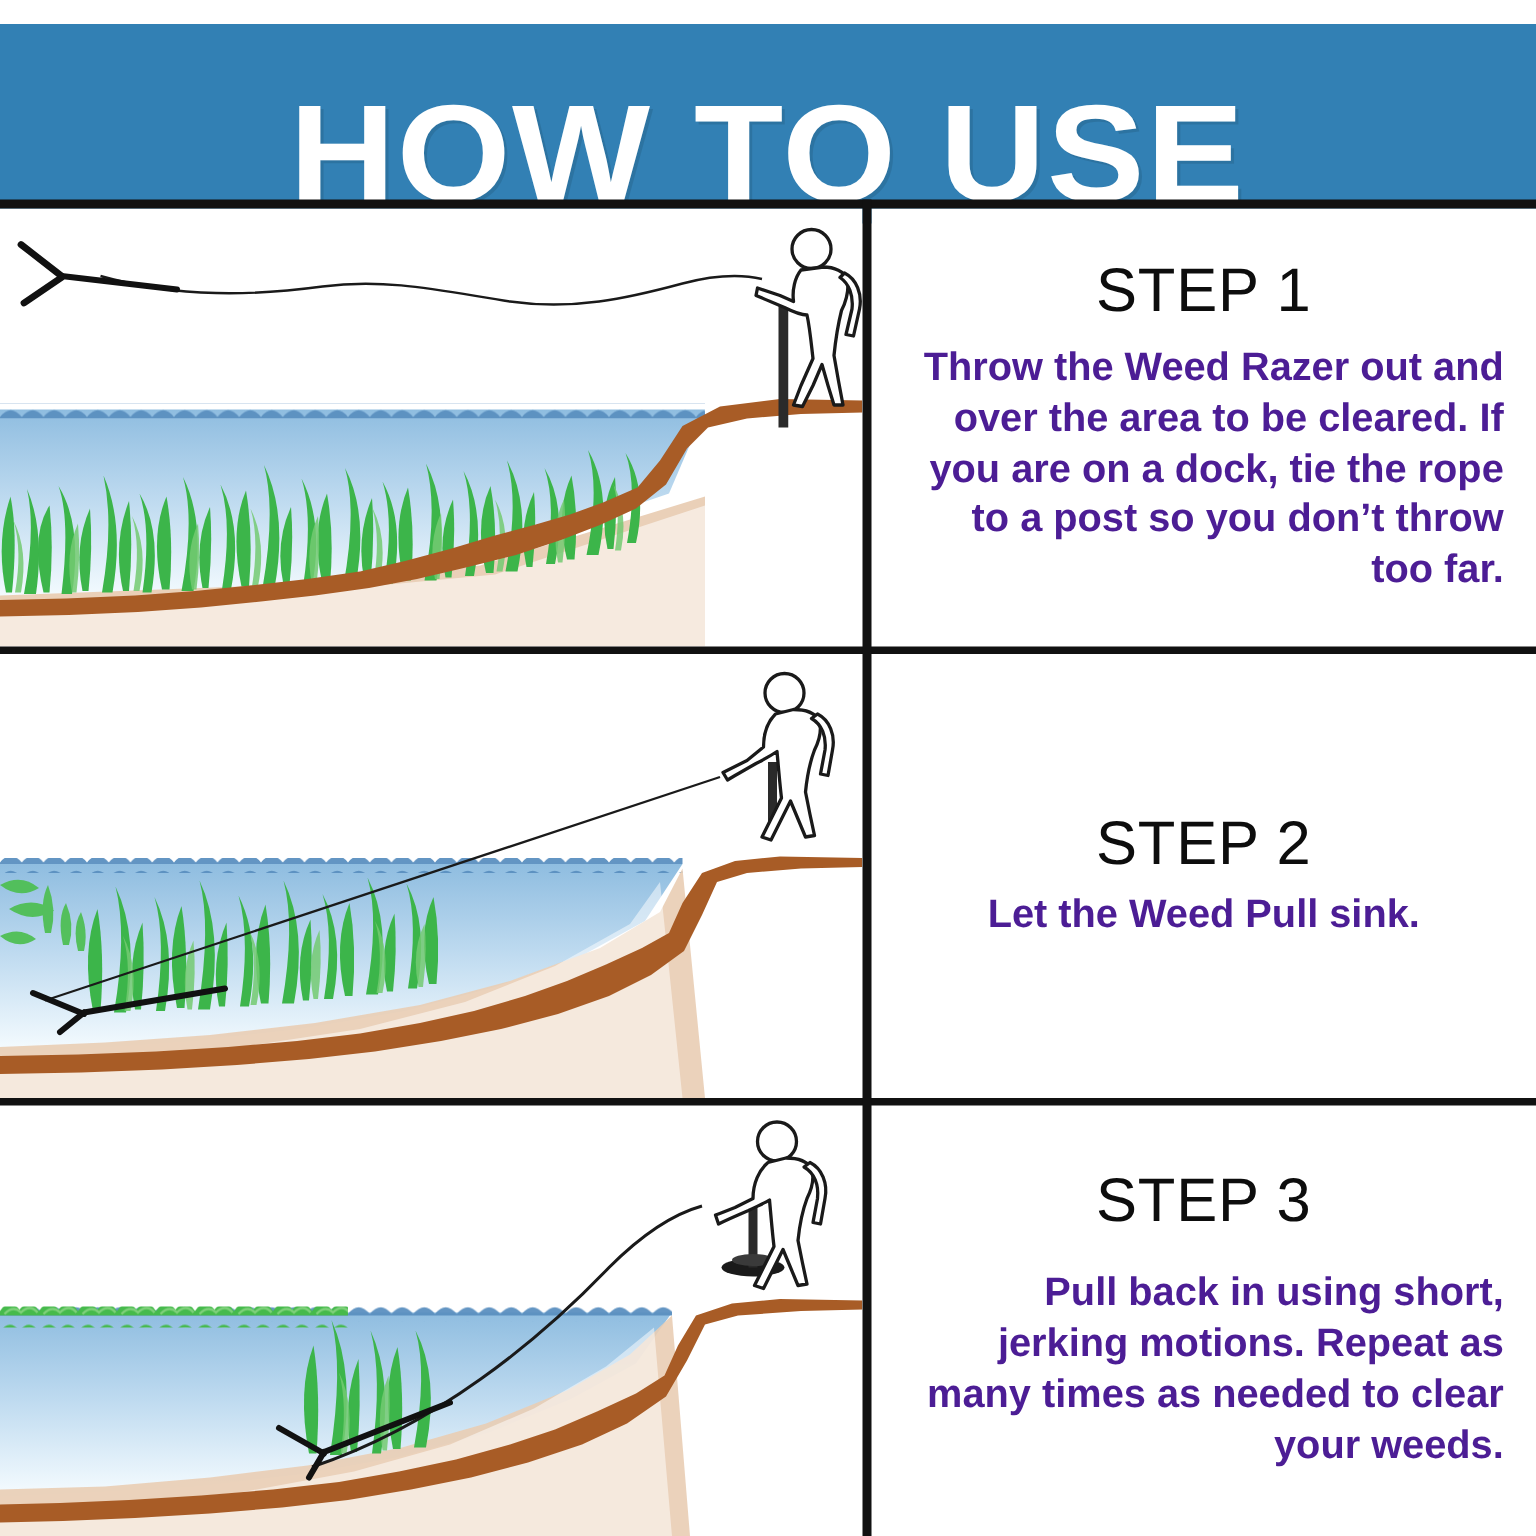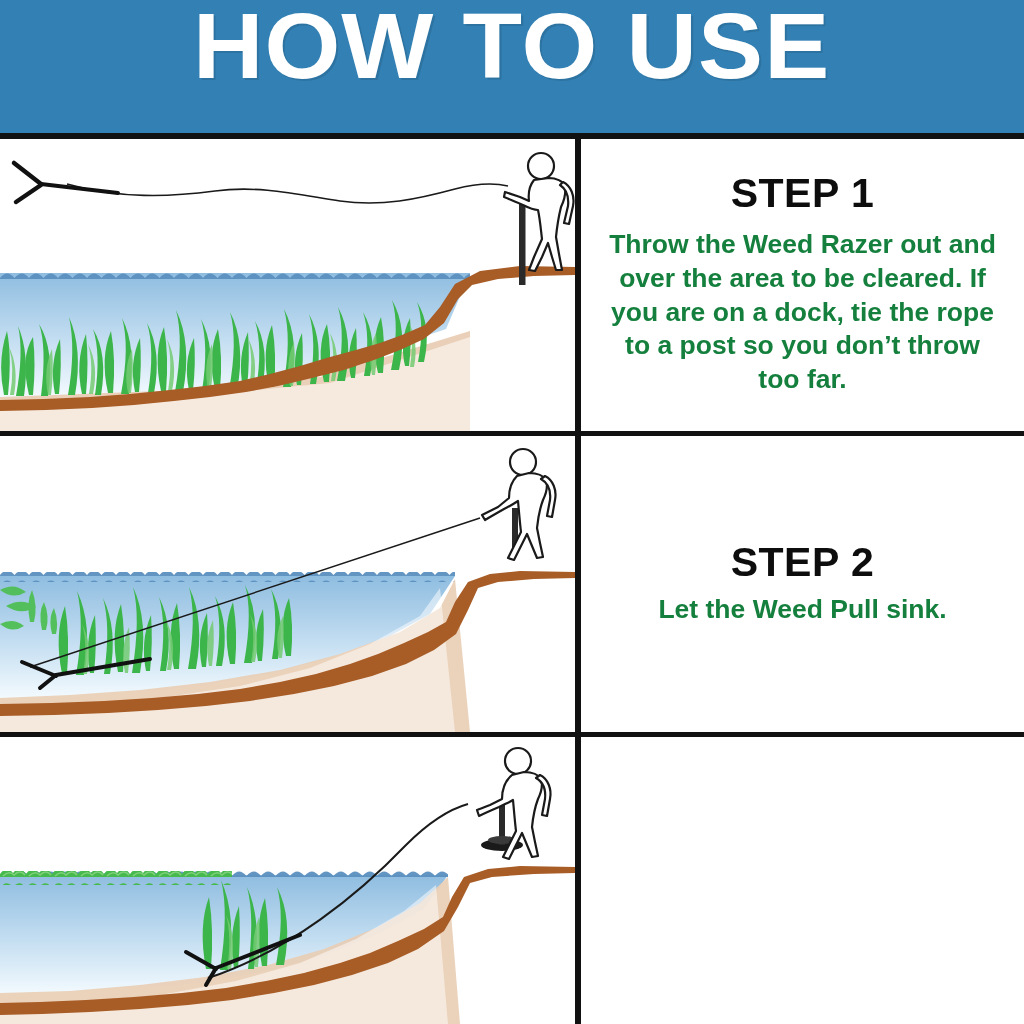--- a/index.html
+++ b/index.html
@@ -20,26 +20,26 @@
     width: 1024px;
     height: 1024px;
     background: #ffffff;
     box-sizing: border-box;
   }
 
   
   .banner {
     position: absolute;
     left: 0;
-    top: 0;
+    top: 16px;
     width: 1024px;
     height: 133px;
     background: #3280b4;
     display: flex;
-    align-items: flex-start;
+    align-items: flex-end;
     justify-content: center;
   }
   .banner-title {
     color: #ffffff;
     font-family: "Liberation Sans Narrow", "Liberation Sans", sans-serif;
     font-weight: 700;
     font-size: 92px;
     letter-spacing: 1px;
     line-height: 1;
     transform: scaleX(1.06);
@@ -87,35 +87,35 @@
     box-sizing: border-box;
     padding: 0 20px;
   }
 
   .p1 { top: 6px;   height: 292px; }
   .p2 { top: 303px; height: 296px; }
   .p3 { top: 604px; height: 287px; }
 
   .step-title {
     font-family: "Liberation Sans", sans-serif;
-    font-weight: 700;
+    font-weight: 400;
     font-size: 41px;
     letter-spacing: 0.5px;
     color: #0d0d0d;
     margin: 0 0 14px 0;
     text-align: center;
     line-height: 1;
   }
   .step-body {
     font-family: "Liberation Sans", sans-serif;
     font-weight: 700;
     font-size: 26.5px;
     line-height: 1.28;
-    color: #15803d;
-    text-align: center;
+    color: #4c1d95;
+    text-align: right;
     margin: 0;
     max-width: 400px;
   }
   .p2 .step-title { margin-bottom: 10px; }
   .p3 .step-title { margin-bottom: 24px; }
 
   svg { display: block; }
 </style>
 </head>
 <body>
@@ -394,15 +394,19 @@
         <g fill="#ffffff" stroke="#1a1a1a" stroke-width="2.2" stroke-linejoin="round">
           <circle cx="518" cy="24" r="13"></circle>
           <path d="M512,38 C506,43 502,52 502,62 L490,68 C485,70 480,72 477,73 L479,79 C485,76 492,73 499,70 C505,67 510,65 513,63
                    C514,74 515,86 516,94 L508,110 L503,120 L509,122 L516,108 L522,96 L527,108 L532,120 L538,119 L535,105 L532,90
                    C533,80 535,70 538,62 C541,56 543,48 541,42 C538,37 531,35 524,35 Z"></path>
           <path d="M536,41 C543,45 546,53 545,62 L542,78 L547,79 L550,62 C552,52 548,42 540,38 Z"></path>
         </g>
       </svg>
     </div>
 
+    <div class="panel-text p3">
+      <h2 class="step-title">STEP 3</h2>
+      <p class="step-body">Pull back in using short, jerking motions. Repeat as many times as needed to clear your weeds.</p>
+    </div>
 
   </div>
 </div>
 
 </body></html>

